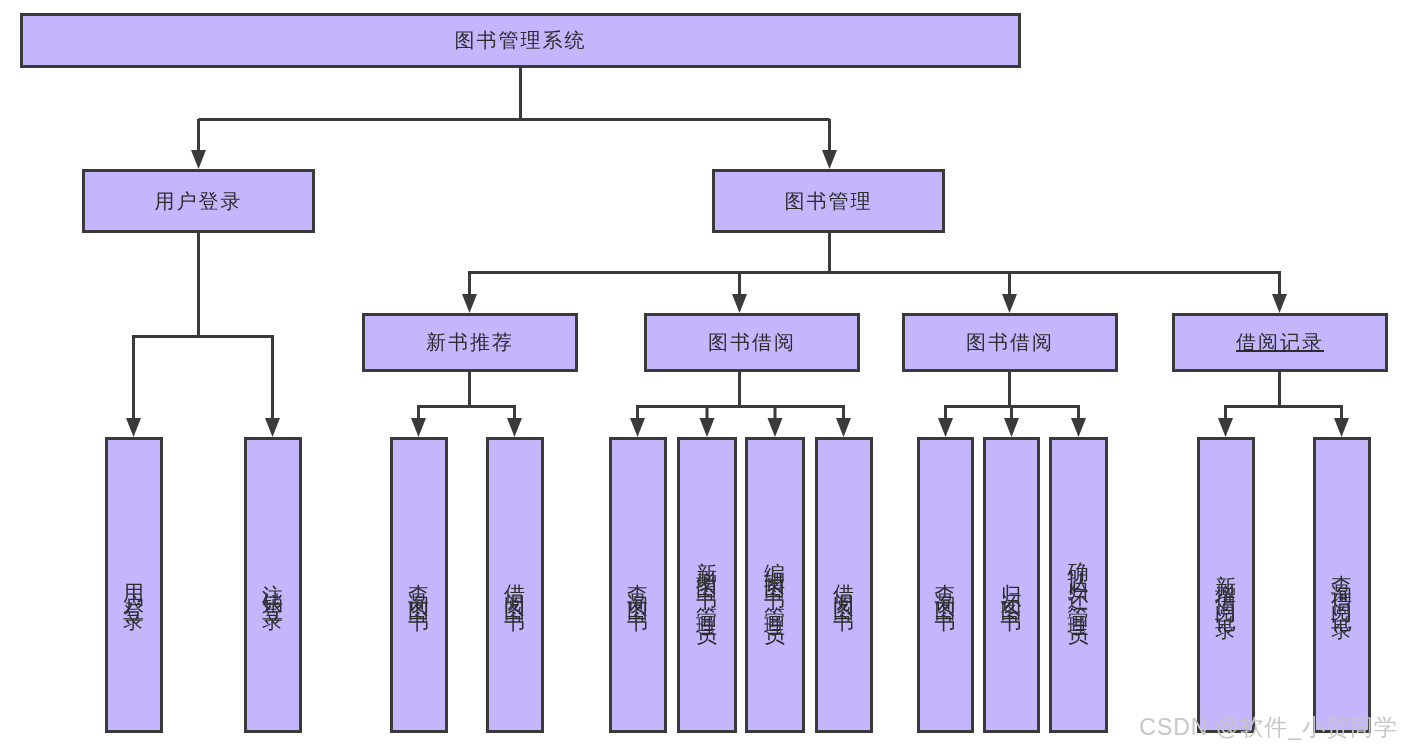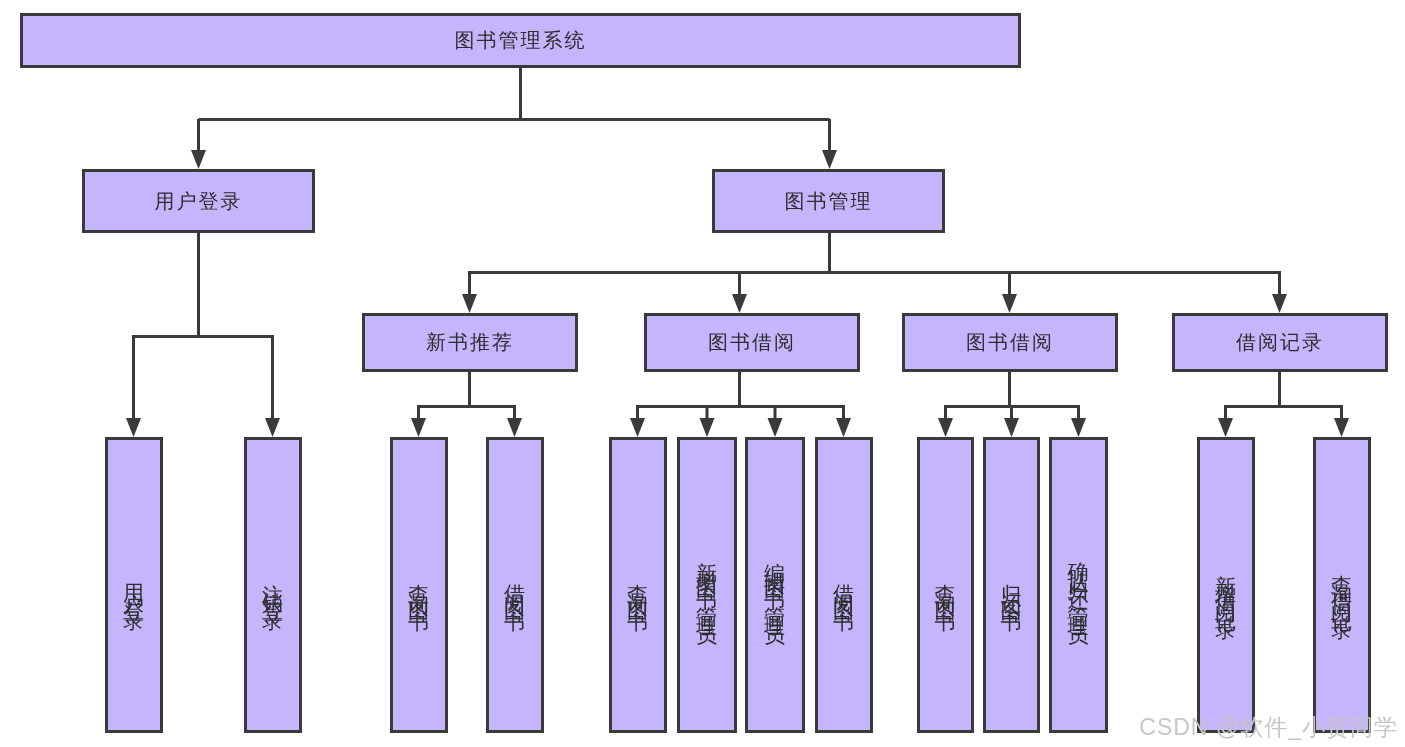--- a/index.html
+++ b/index.html
@@ -111,21 +111,21 @@
 
   <div class="box" style="left:362px; top:313px; width:216px; height:59px;">
     <span class="hlabel">新书推荐</span>
   </div>
   <div class="box" style="left:632px; top:313px; width:216px; height:59px;margin-left:12px;">
     <span class="hlabel">图书借阅</span>
   </div>
   <div class="box" style="left:902px; top:313px; width:216px; height:59px;">
     <span class="hlabel">图书借阅</span>
   </div>
-  <div class="box" style="left:1172px; top:313px; width:216px; height:59px;">
+  <div class="box" style="left:1172px; top:313px; width:216px; height:59px;text-decoration:underline;">
     <span class="hlabel">借阅记录</span>
   </div>
 
   <div class="box leaf" style="left:105px; top:437px; width:58px; height:296px;">用户登录</div>
   <div class="box leaf" style="left:244px; top:437px; width:58px; height:296px;">注销登录</div>
 
   <div class="box leaf" style="left:390px; top:437px; width:58px; height:296px;">查询图书</div>
   <div class="box leaf" style="left:486px; top:437px; width:58px; height:296px;">借阅图书</div>
 
   <div class="box leaf" style="left:609px; top:437px; width:58px; height:296px;">查询图书</div>

